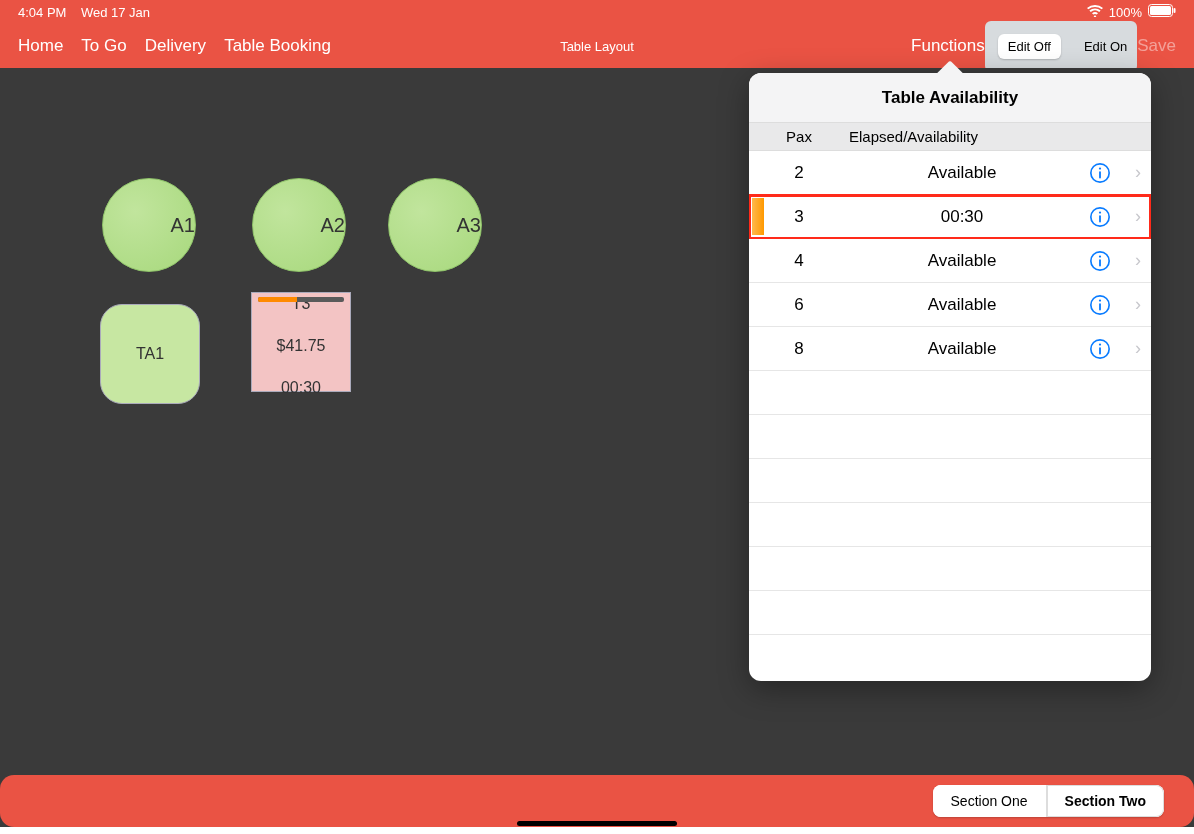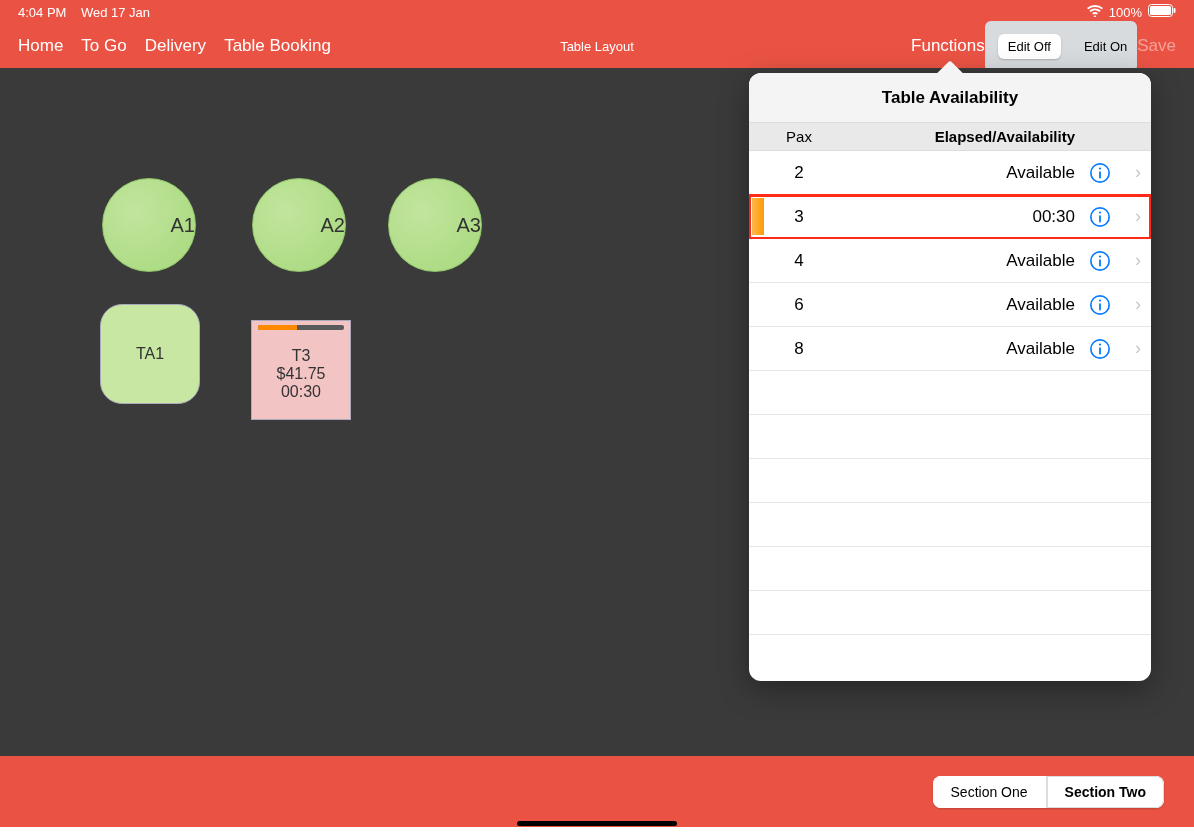--- a/index.html
+++ b/index.html
@@ -72,49 +72,49 @@
   .popover-header {
     height: 50px; background: #f4f4f5; border-radius: 12px 12px 0 0;
     display:flex; align-items:center; justify-content:center;
     font-weight: 600; font-size: 17px; color:#000; border-bottom:1px solid #ddd;
   }
   .popover-cols {
     height: 28px; background: #e9e9ea; display: flex; align-items: center;
     font-size: 15px; color:#000; border-bottom:1px solid #ddd;
   }
   .col-pax { width: 100px; text-align: center; }
-  .col-elapsed { flex:1; text-align:right;font-weight:bold; }
+  .col-elapsed { flex:1; text-align:left; }
   .col-icon { width: 50px; }
   .col-chev { width: 26px; }
 
   .rows { max-height: 520px; overflow:hidden; }
   .row {
     height: 44px; display: flex; align-items: center; border-bottom: 1px solid #e6e6e6;
     font-size: 17px; color:#000; background:#fff; position:relative;
   }
   .row .pax { width: 100px; text-align: center; }
-  .row .val { flex:1; text-align:right; }
+  .row .val { flex:1; text-align:center; }
   .row .info {
     width: 50px; display:flex; justify-content:center; align-items:center;
   }
   .row .chev { width: 26px; color:#c7c7cc; font-size:18px; display:flex; justify-content:center;}
   .info svg { width:22px; height:22px; }
   .row.highlight {
     outline: 3px solid #ff2a1a; outline-offset: -2px;
   }
   .row.highlight::before {
     content:""; position:absolute; left:3px; top:3px; bottom:3px; width:12px;
     background: linear-gradient(90deg, #ffb84d, #ff9900);
   }
   .emptyrow { height:44px; border-bottom:1px solid #e6e6e6;}
 
   
   .bottombar {
-    position:absolute; bottom:7px; left:0; right:0; height:71px; background:#ea5344;
-    display:flex; align-items:center; justify-content:flex-end; padding-right:30px;
+    position:absolute; bottom:7px; left:0; right:0; height:52px; background:#ea5344;
+    display:flex; align-items:center; justify-content:flex-end; padding-right:30px;border-radius:14px;
   }
   .bottom-seg {
     display:inline-flex; background:#fff; border-radius:8px; overflow:hidden; height:32px;
     box-shadow:0 1px 2px rgba(0,0,0,.2);
   }
   .bottom-seg button {
     border:none; padding: 0 18px; font-size:14px; cursor:pointer; font-weight:600;
   }
   .bottom-seg .inactive { background:#fff; color:#000; font-weight:400;}
   .bottom-seg .active { background:#fff; color:#000; font-weight:600; box-shadow: inset 0 0 0 1px #ddd; border-radius:0 8px 8px 0;}
@@ -177,21 +177,21 @@
       <span>A2</span>
     </div>
   <div class="circle" style="left:388px; top:110px;">
       <span>A3</span>
     </div>
 
   <div class="square sqA" style="left:100px; top:236px;">
       <span>TA1</span>
     </div>
 
-  <div class="square sqB" style="left:251px; top:252px;">
+  <div class="square sqB" style="left:251px; top:224px;gap:24px;">
     <div class="bar">
         <div class="fill"></div>
       </div>
     <span>T3</span>
     <span>$41.75</span>
     <span>00:30</span>
   </div>
 </div>
 
 <div class="popover">

